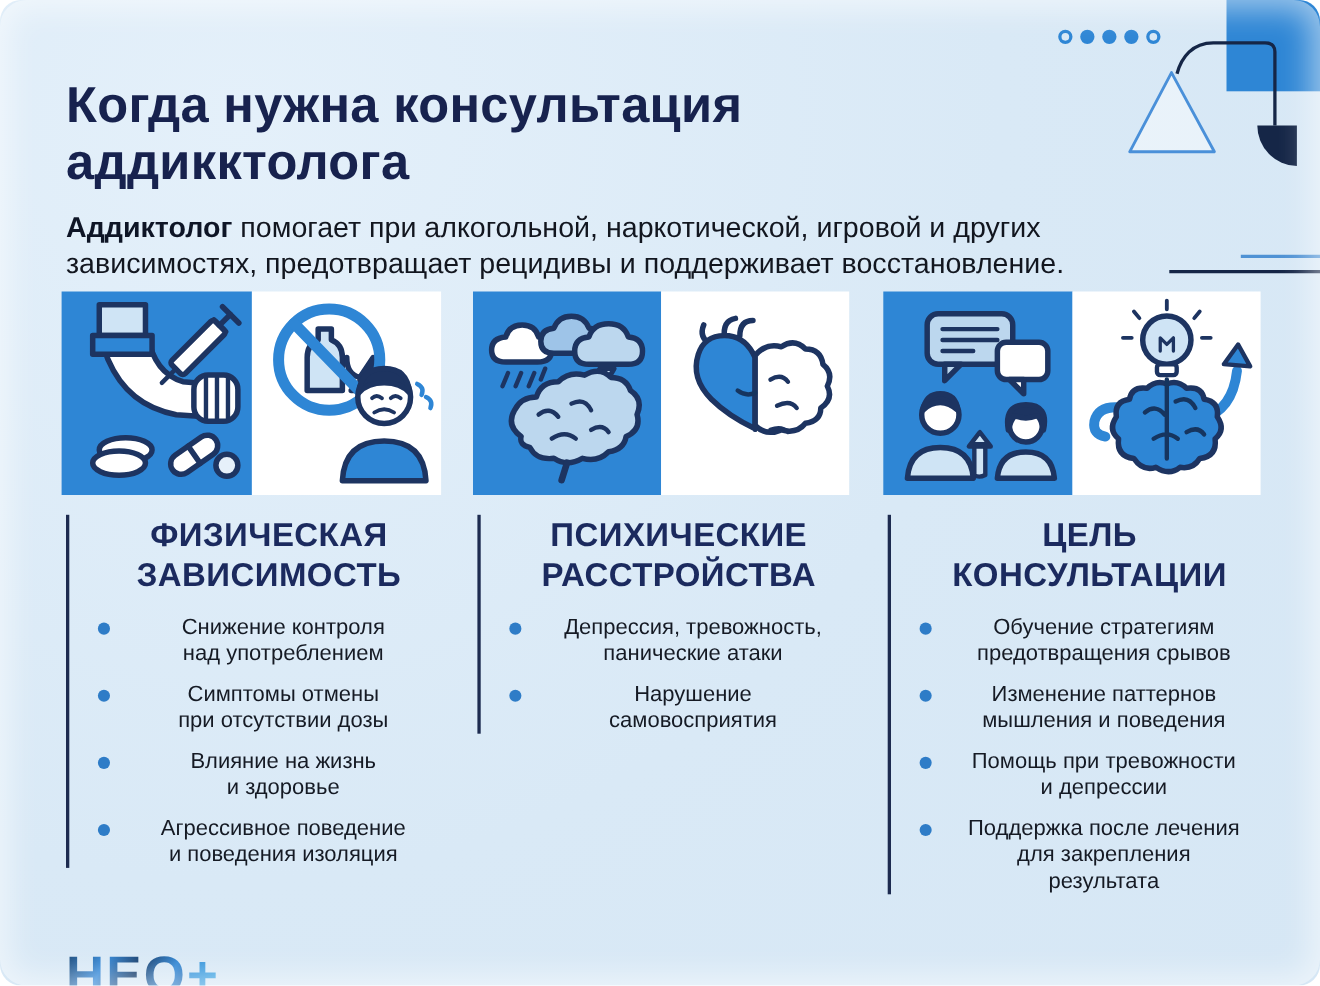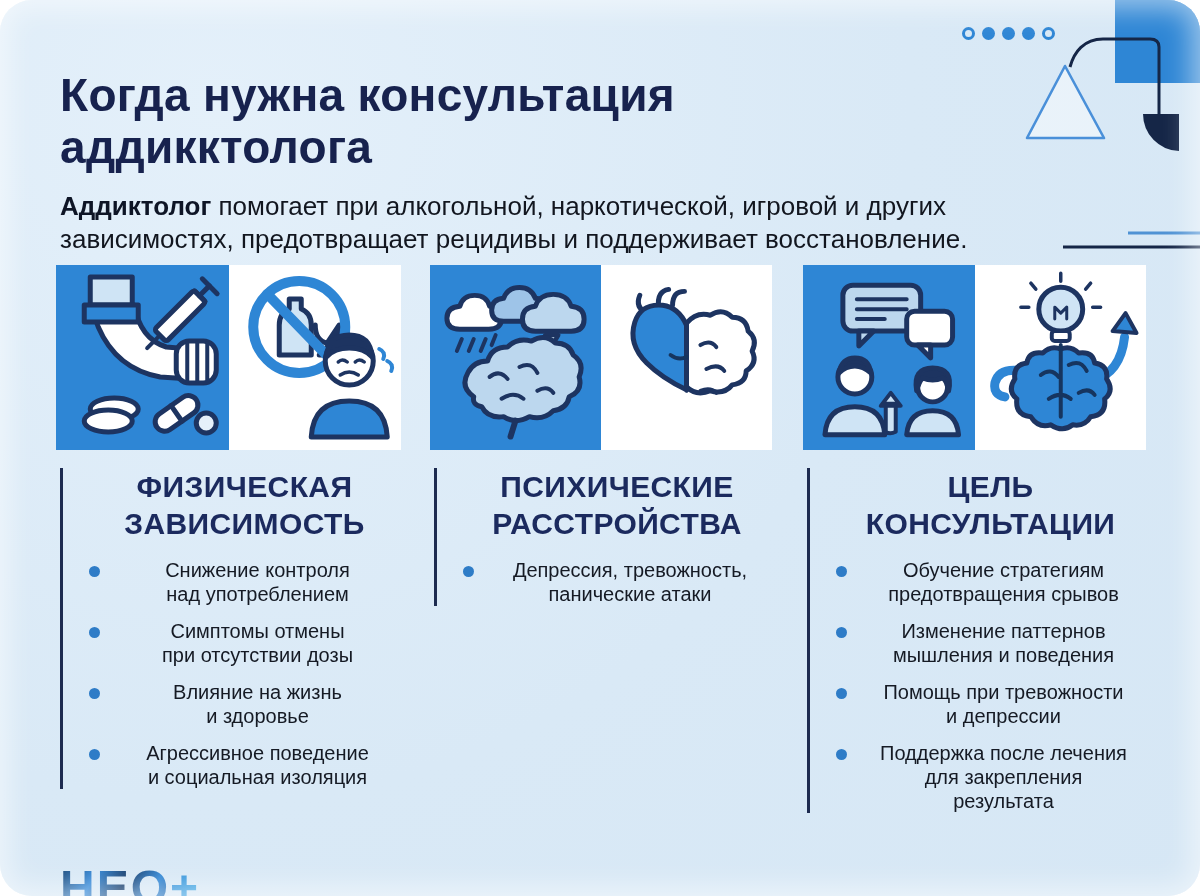--- a/index.html
+++ b/index.html
@@ -1,20 +1,20 @@
 <!DOCTYPE html>
 <html lang="ru"><head>
 <meta charset="utf-8">
 <style>
   html,body{margin:0;padding:0;background:#ffffff;}
   .canvas{
     position:relative;width:1200px;height:896px;overflow:hidden;
     font-family:"Liberation Sans","DejaVu Sans",sans-serif;
     background:radial-gradient(circle at 18% 12%, #e4f0fa 0%, #d9e9f6 55%, #d6e7f5 100%);
-    border-radius:32px;
+    border-radius:19px;
   }
   .canvas::after{
     content:"";position:absolute;inset:0;border-radius:24px;pointer-events:none;
     box-shadow:inset 0 0 28px 8px rgba(255,255,255,0.55);
   }
   .main-title{
     position:absolute;left:60px;top:38px;width:900px;
     font-size:46px;line-height:1.14;font-weight:800;color:#17224e;
     letter-spacing:.3px;white-space:pre-line;
   }
@@ -142,21 +142,21 @@
       <h2 class="col-heading">ФИЗИЧЕСКАЯ
 ЗАВИСИМОСТЬ</h2>
       <ul class="bullets">
         <li>Снижение контроля
 над употреблением</li>
         <li>Симптомы отмены
 при отсутствии дозы</li>
         <li>Влияние на жизнь
 и здоровье</li>
         <li>Агрессивное поведение
-и социальная изоляция</li>
+и поведения изоляция</li>
       </ul>
     </div>
   </section>
 
   <section class="column col-2">
     <div class="tiles">
       <div class="tile blue">
         <svg viewBox="0 0 172 185">
           <g fill="none" stroke="#1d3461" stroke-width="5" stroke-linecap="round" stroke-linejoin="round">
             <path d="M30 64 q-13 0 -13 -11 q0 -11 13 -12 q3 -11 15 -11 q12 0 15 11 q12 1 12 12 q0 11 -13 11 z" fill="#ffffff"></path>
@@ -182,20 +182,22 @@
           </g>
         </svg>
       </div>
     </div>
     <div class="content">
       <h2 class="col-heading">ПСИХИЧЕСКИЕ
 РАССТРОЙСТВА</h2>
       <ul class="bullets">
         <li>Депрессия, тревожность,
 панические атаки</li>
+        <li>Нарушение
+самовосприятия</li>
       </ul>
     </div>
   </section>
 
   <section class="column col-3">
     <div class="tiles">
       <div class="tile blue">
         <svg viewBox="0 0 172 185">
           <g fill="none" stroke="#1d3461" stroke-width="5" stroke-linecap="round" stroke-linejoin="round">
             <rect x="40" y="20" width="78" height="46" rx="10" fill="#bcd7ee"></rect>

